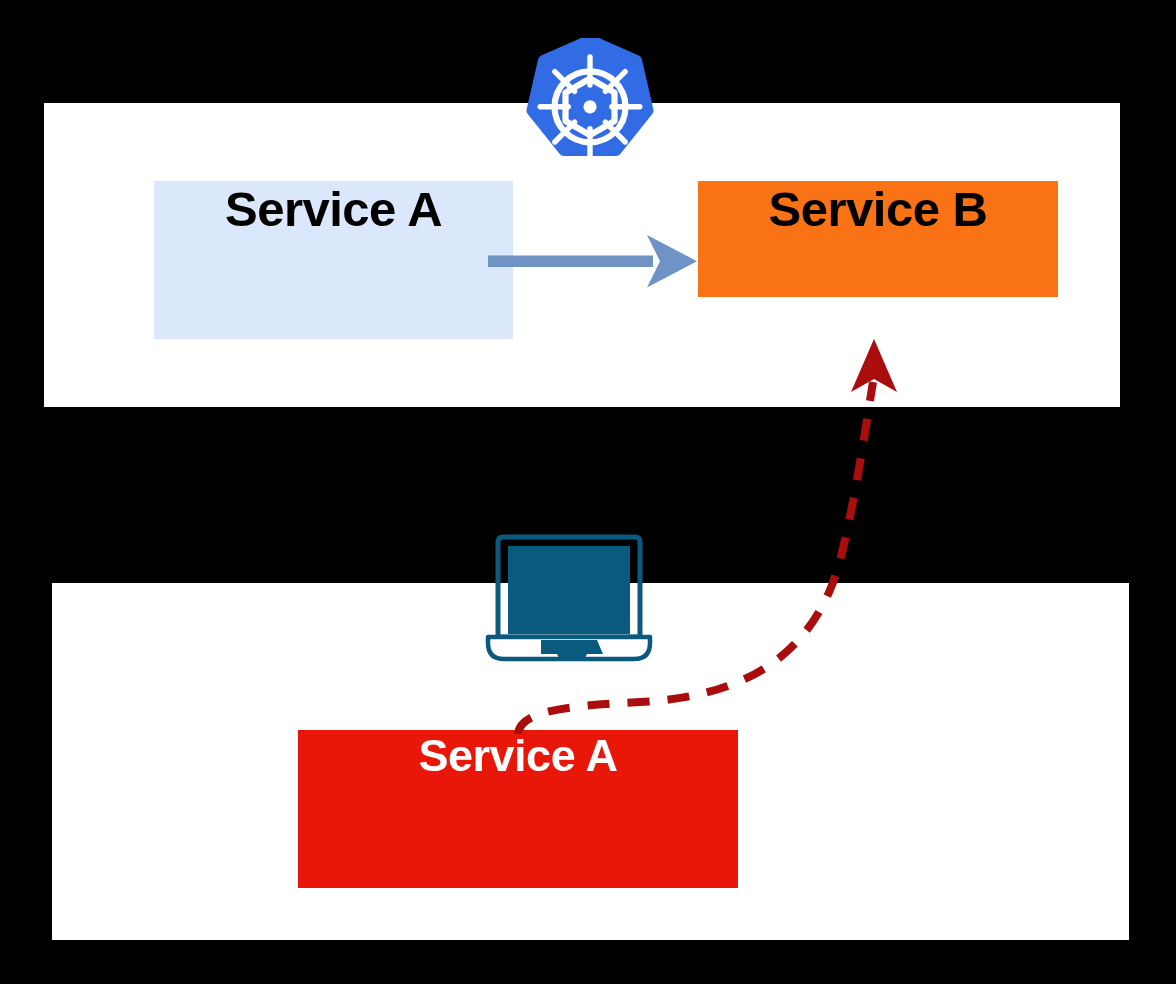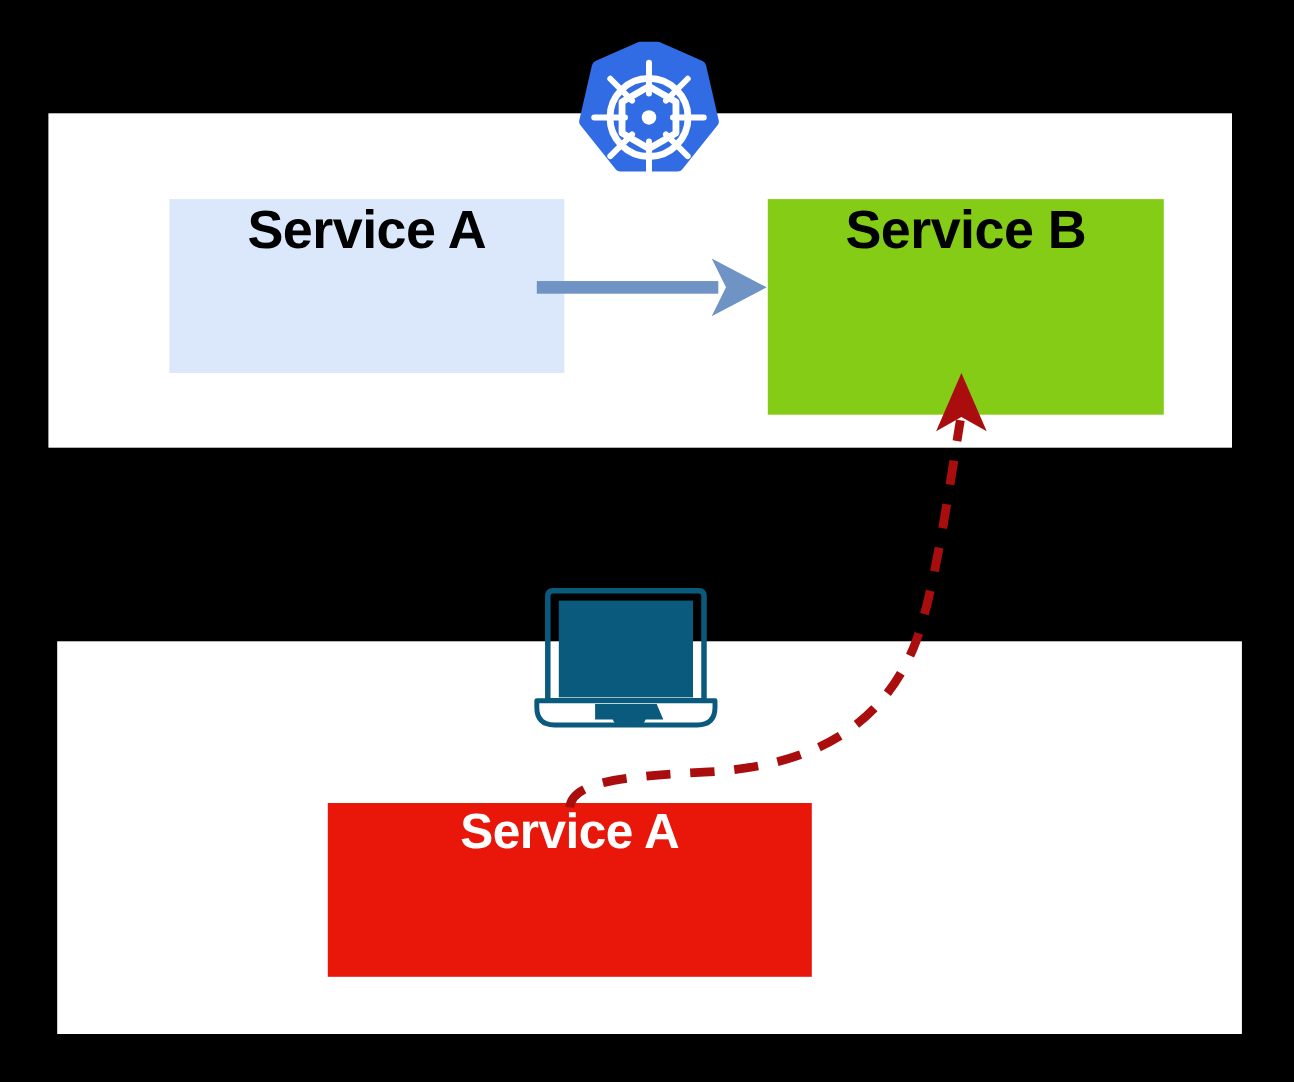--- a/index.html
+++ b/index.html
@@ -50,22 +50,22 @@
     background: #dbe8fb;
   }
   #service-a-cluster .label {
     font-size: 49px;
     color: #000000;
   }
   #service-b-cluster {
     left: 698px;
     top: 181px;
     width: 360px;
-    height: 196px;
-    background: #84cc16;
+    height: 116px;
+    background: #f97316;
   }
   #service-b-cluster .label {
     font-size: 49px;
     color: #000000;
   }
   #service-a-local {
     left: 298px;
     top: 730px;
     width: 440px;
     height: 158px;

